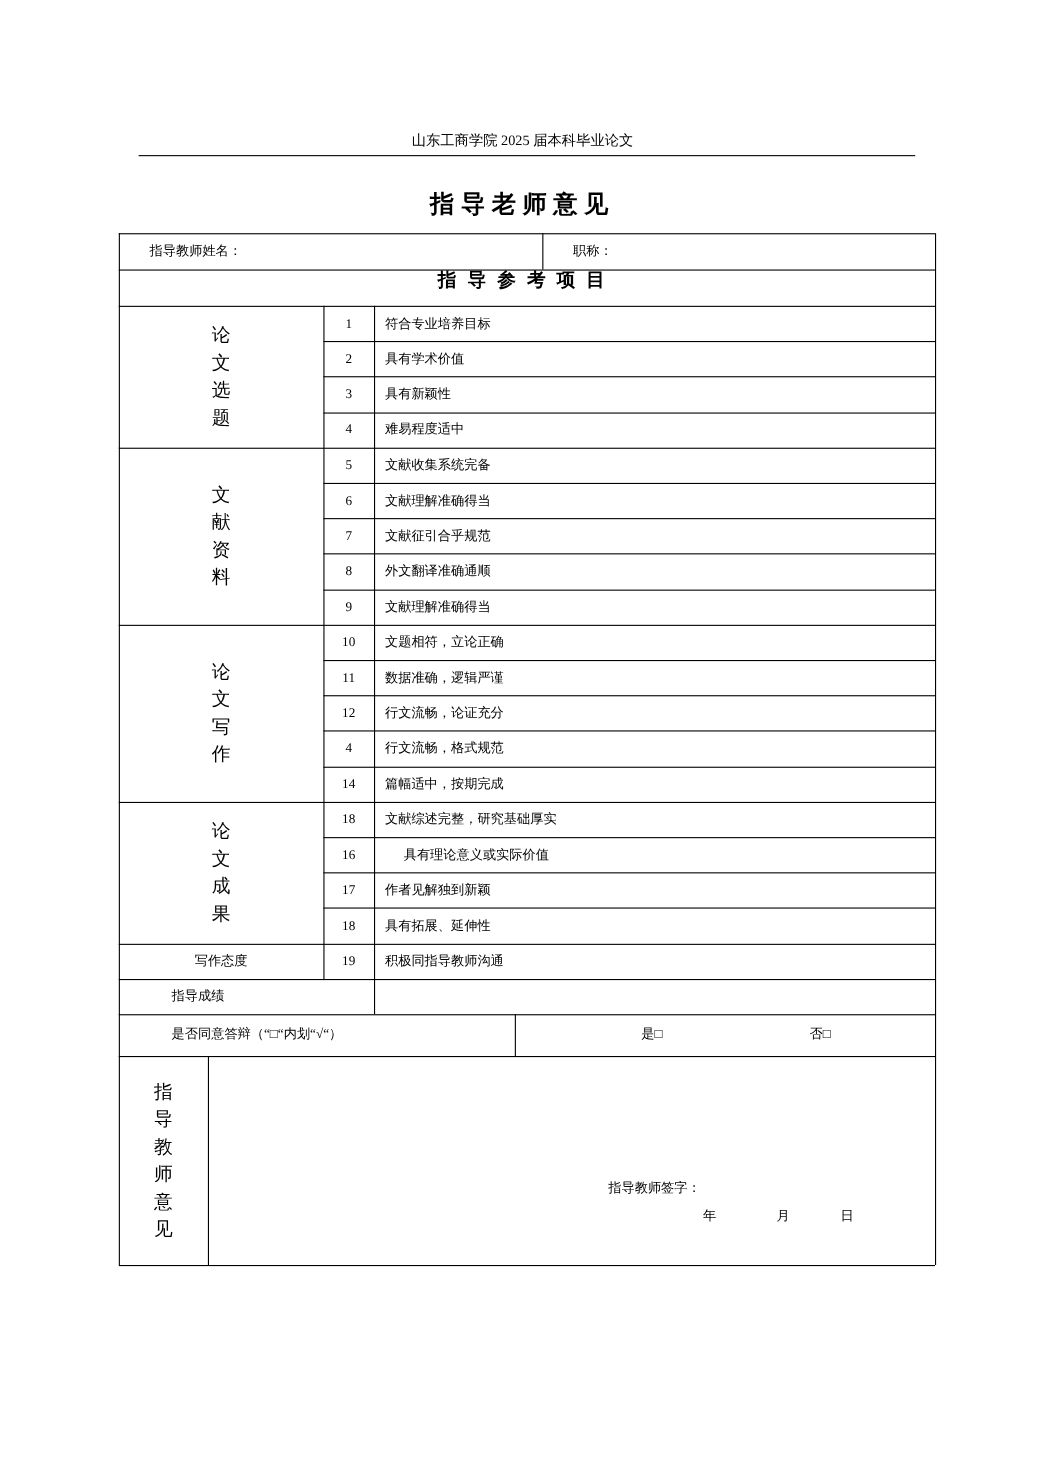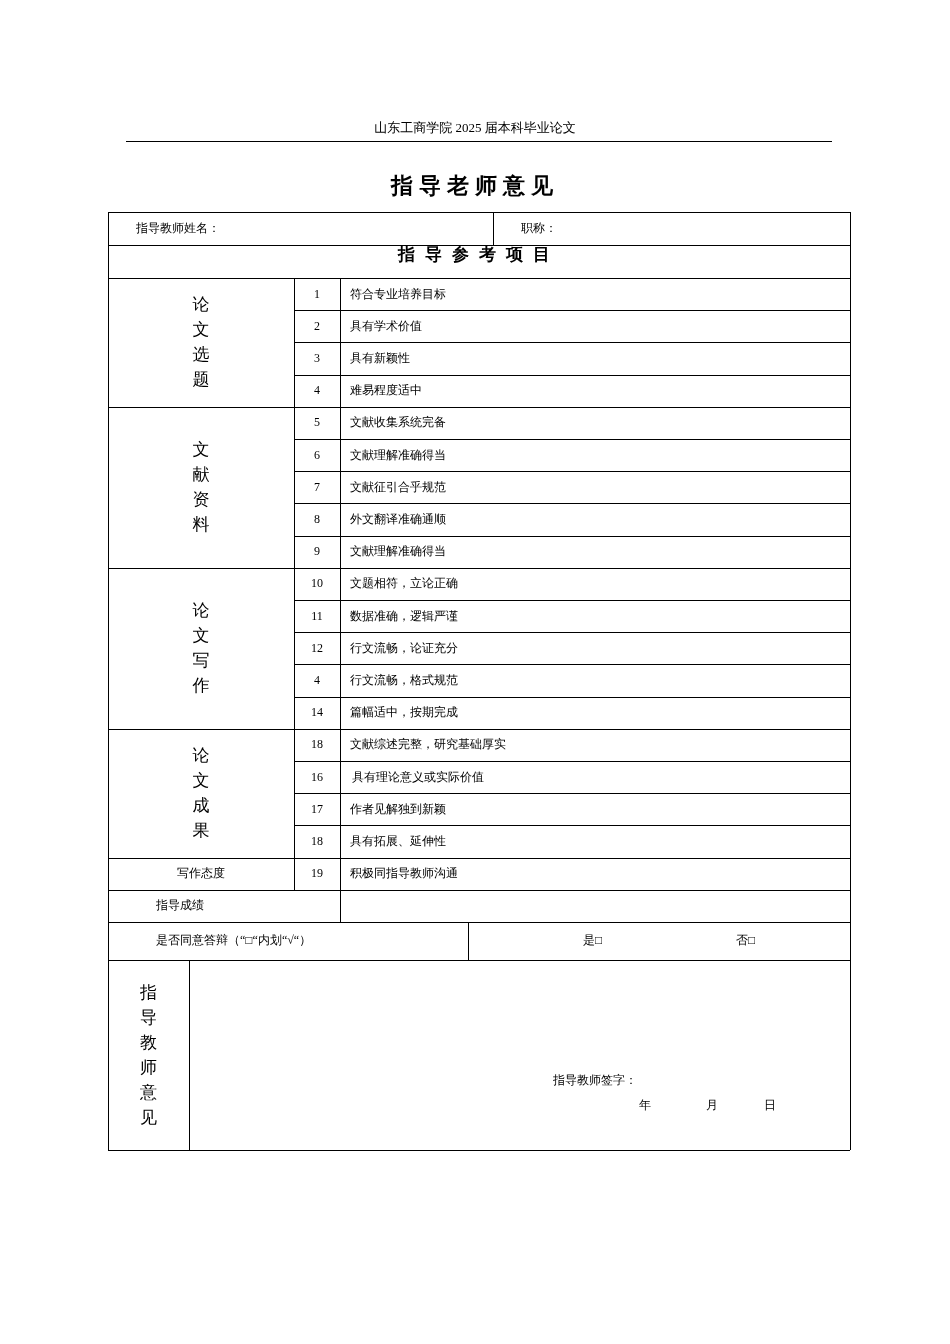--- a/index.html
+++ b/index.html
@@ -107,21 +107,21 @@
     <div class="cell" style="left: 350px; top: 600px; height: 32.2px;">数据准确，逻辑严谨</div>
     <div class="cell center" style="left: 294px; width: 46px; top: 632.2px; height: 32.2px;">12</div>
     <div class="cell" style="left: 350px; top: 632.2px; height: 32.2px;">行文流畅，论证充分</div>
     <div class="cell center" style="left: 294px; width: 46px; top: 664.4px; height: 32.2px;">4</div>
     <div class="cell" style="left: 350px; top: 664.4px; height: 32.2px;">行文流畅，格式规范</div>
     <div class="cell center" style="left: 294px; width: 46px; top: 696.6px; height: 32.2px;">14</div>
     <div class="cell" style="left: 350px; top: 696.6px; height: 32.2px;">篇幅适中，按期完成</div>
     <div class="cell center" style="left: 294px; width: 46px; top: 728.8px; height: 32.2px;">18</div>
     <div class="cell" style="left: 350px; top: 728.8px; height: 32.2px;">文献综述完整，研究基础厚实</div>
     <div class="cell center" style="left: 294px; width: 46px; top: 761px; height: 32.2px;">16</div>
-    <div class="cell" style="left: 352px; top: 761px; height: 32.2px; text-align: center;">具有理论意义或实际价值</div>
+    <div class="cell" style="left: 367px; top: 761px; height: 32.2px; text-align: center;">具有理论意义或实际价值</div>
     <div class="cell center" style="left: 294px; width: 46px; top: 793.2px; height: 32.2px;">17</div>
     <div class="cell" style="left: 350px; top: 793.2px; height: 32.2px;">作者见解独到新颖</div>
     <div class="cell center" style="left: 294px; width: 46px; top: 825.4px; height: 32.2px;">18</div>
     <div class="cell" style="left: 350px; top: 825.4px; height: 32.2px;">具有拓展、延伸性</div>
     <div class="cell center" style="left: 294px; width: 46px; top: 857.6px; height: 32.2px;">19</div>
     <div class="cell" style="left: 350px; top: 857.6px; height: 32.2px;">积极同指导教师沟通</div>
     <div class="cell center" style="left: 108px; width: 186px; top: 857.6px; height: 32.2px;">写作态度</div>
     <div class="cell" style="left: 156px; top: 889.8px; height: 32px;">指导成绩</div>
     <div class="cell" style="left: 350px; width: 490px; top: 889.8px; height: 32px;"></div>
     <div class="cell" style="left: 156px; top: 921.8px; height: 38px;">是否同意答辩（“□“内划“√“）</div>

